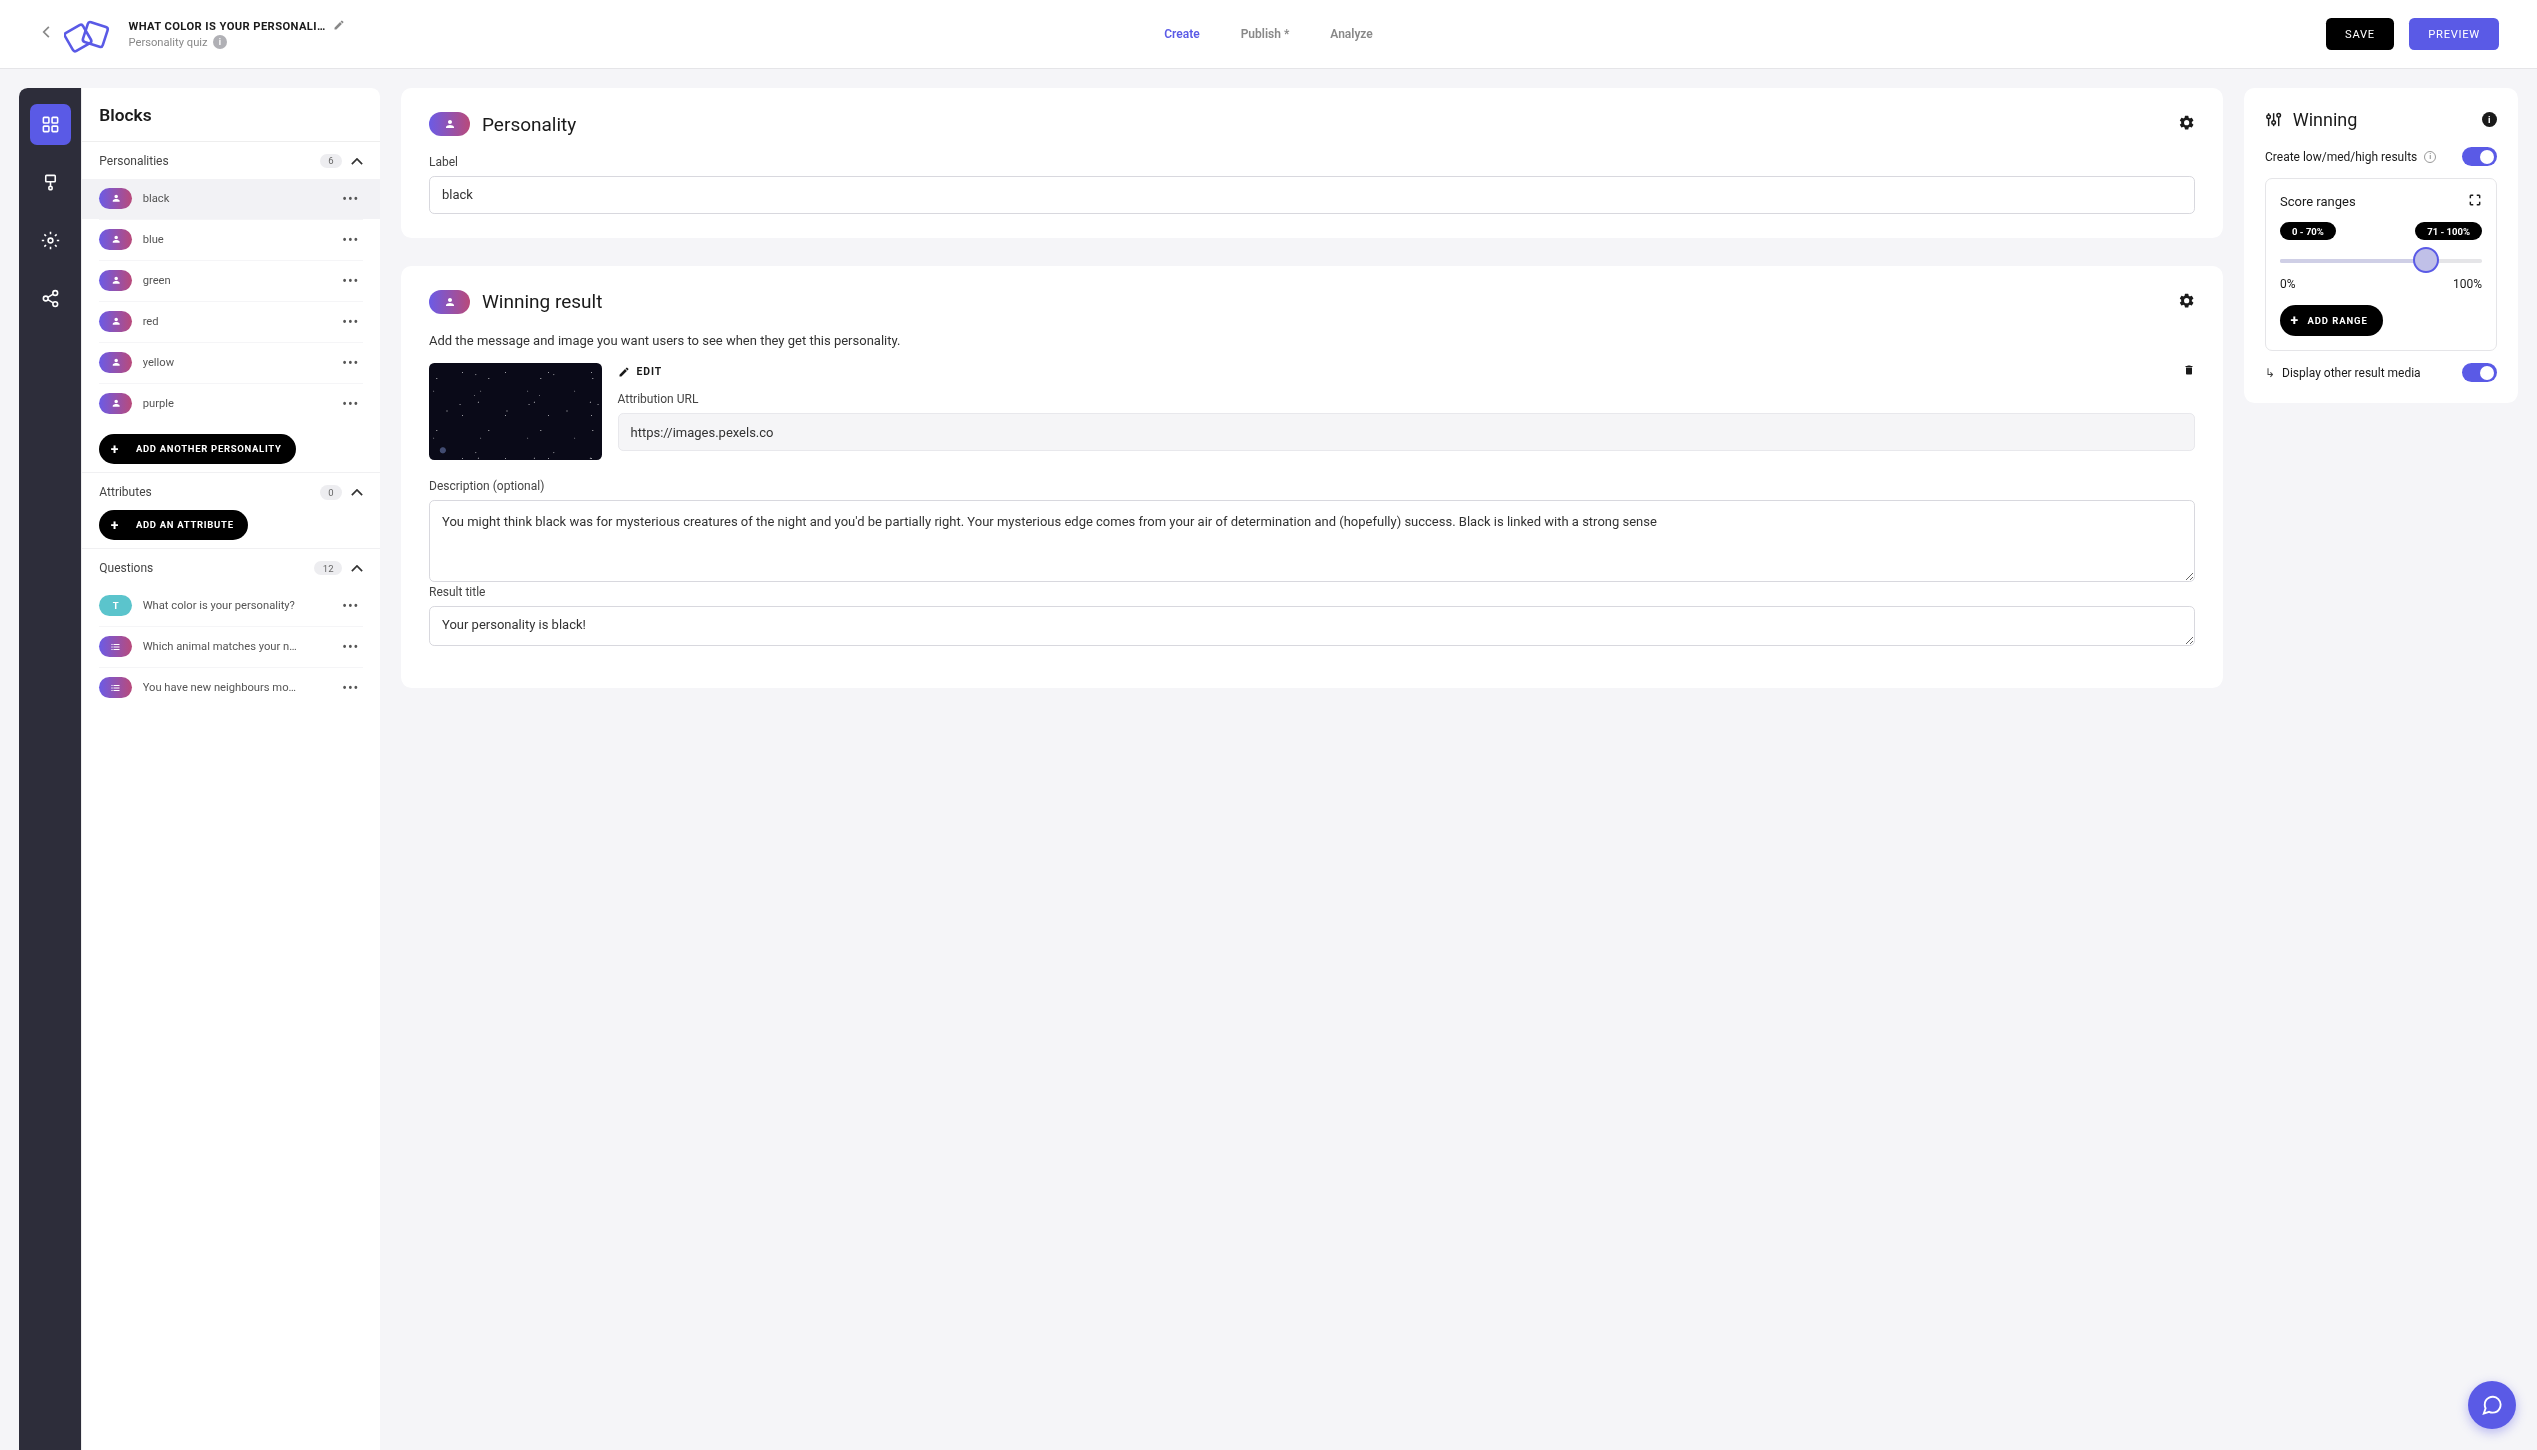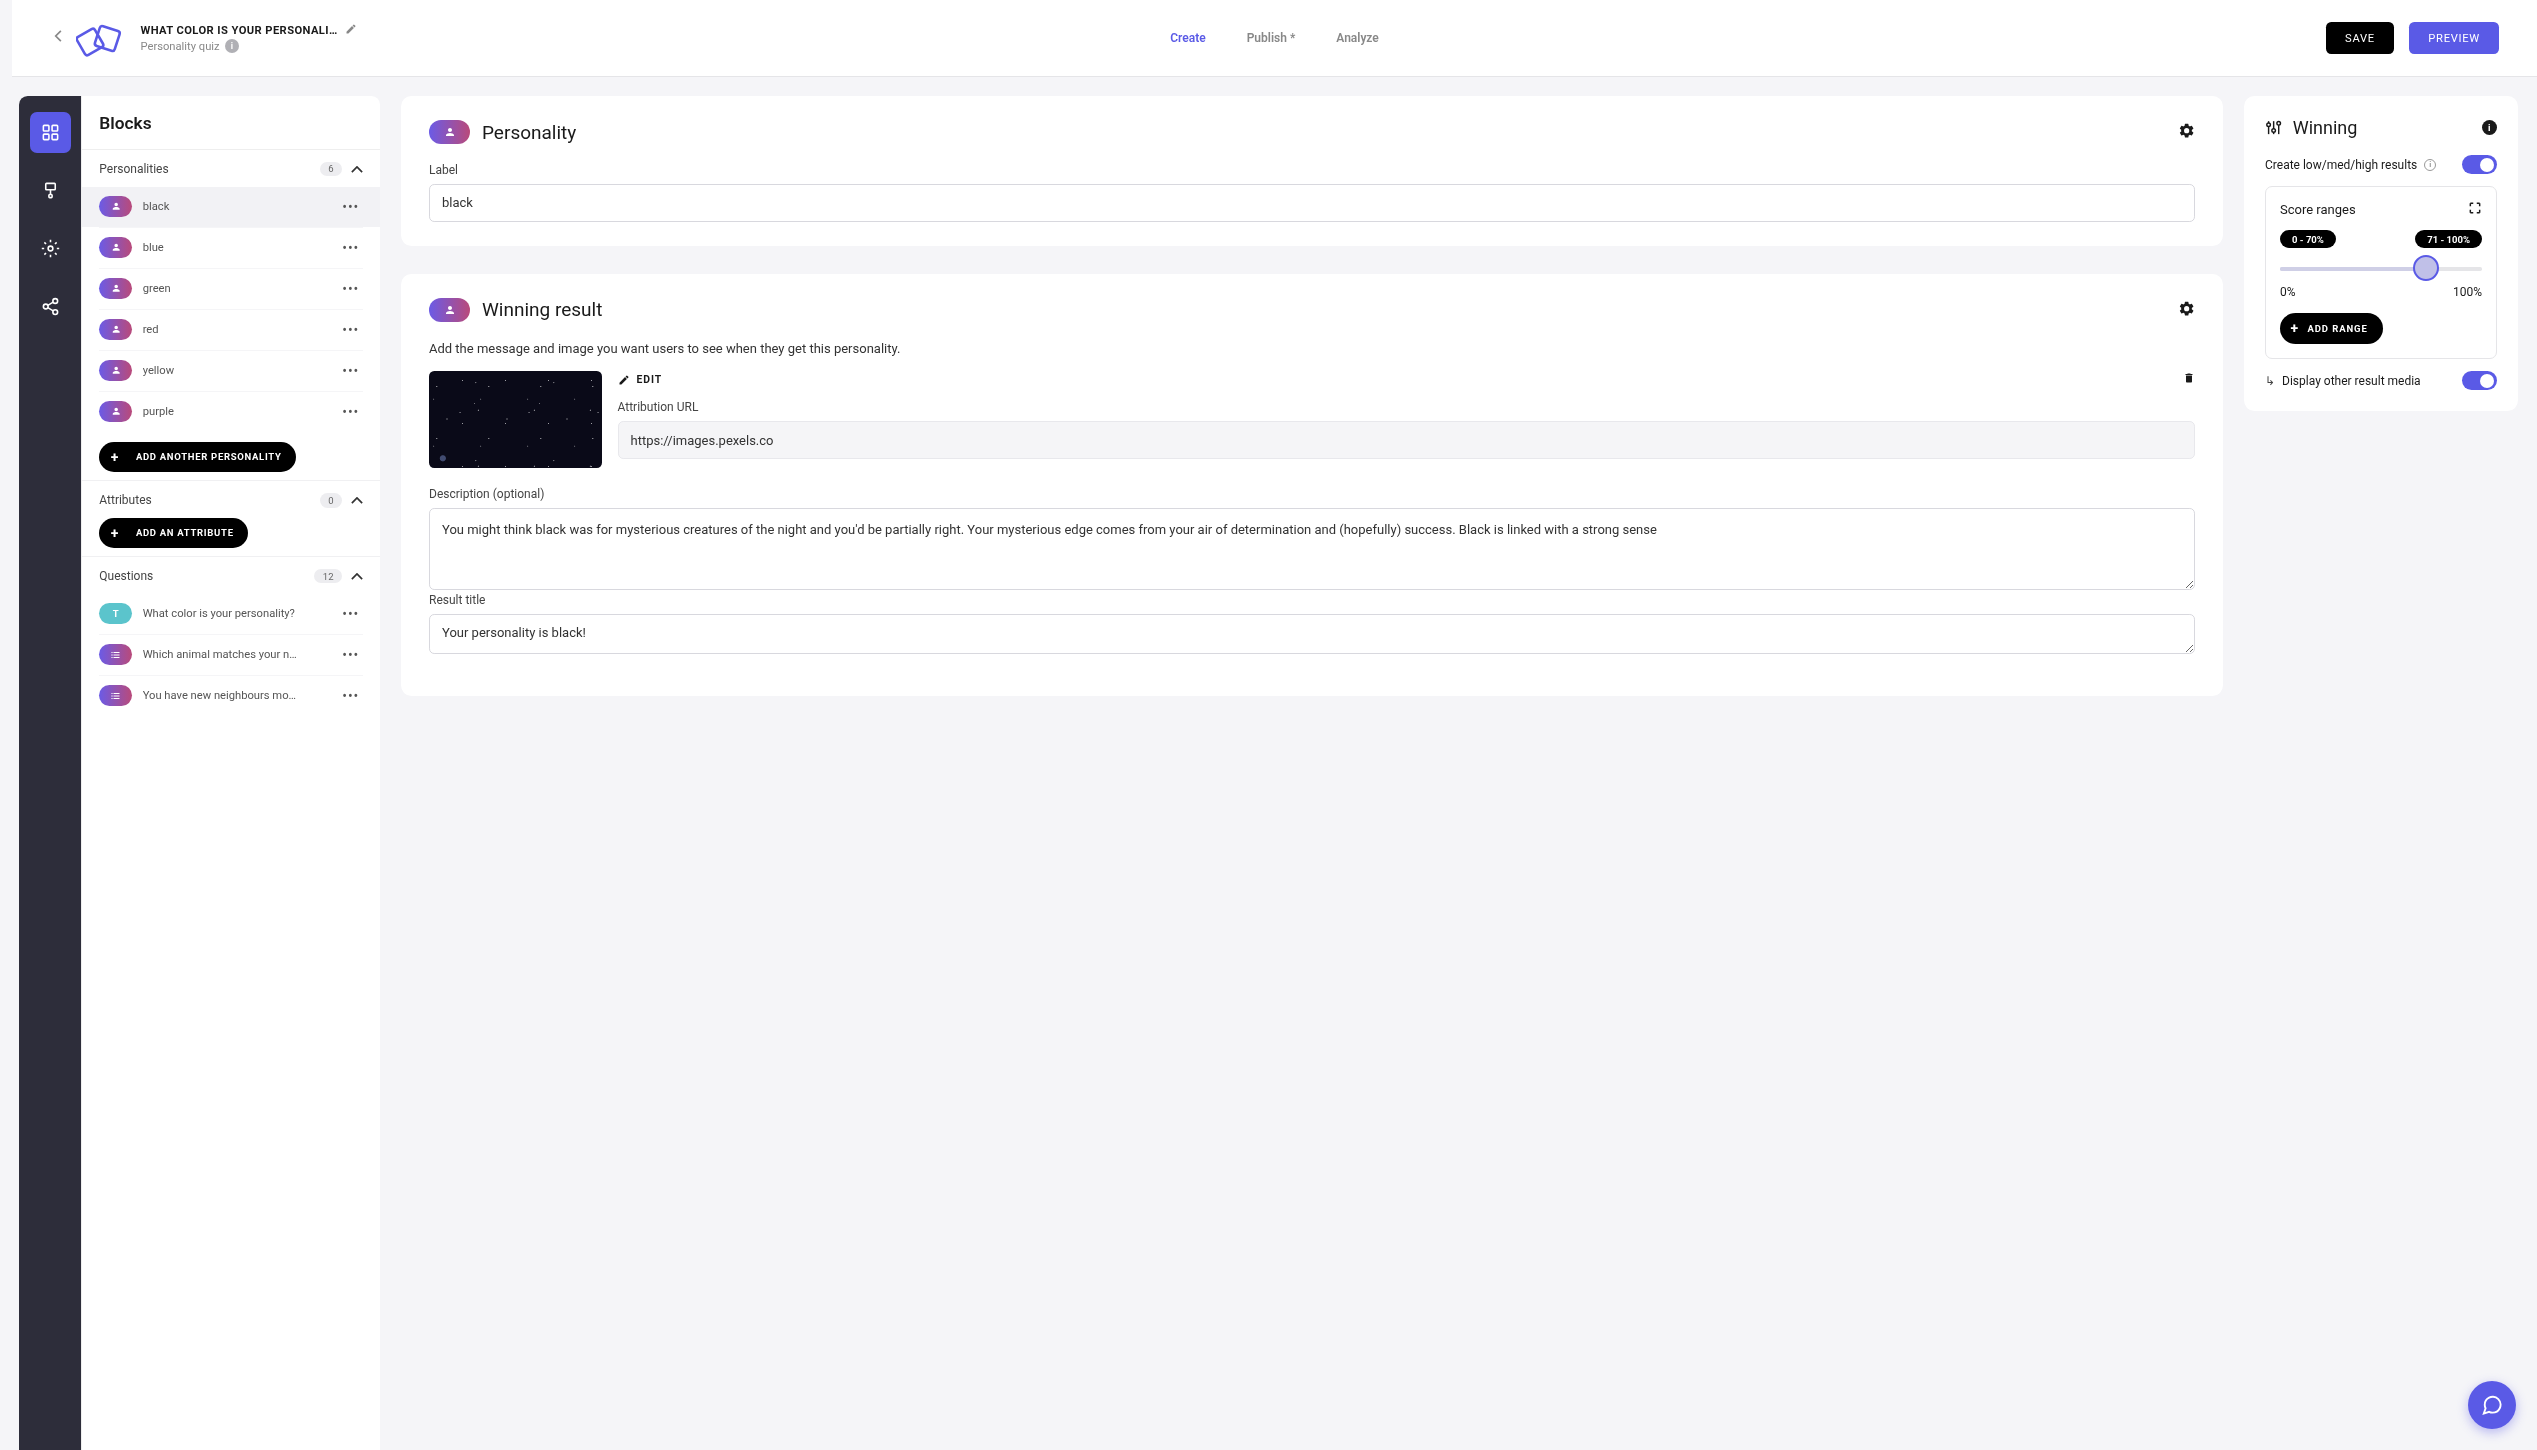--- a/index.html
+++ b/index.html
@@ -1,19 +1,19 @@
 <!DOCTYPE html>
 <html style="font-size:14px"><head>
   <meta charset="utf-8">
   <style>
     * { box-sizing: border-box; margin: 0; padding: 0; font-family: -apple-system, BlinkMacSystemFont, "Segoe UI", Roboto, sans-serif; }
     body { background: #f5f5f8; font-size: 12px; color: #1a1a1a; }
     
     
-    .header { height: 77px; background: #fff; border-bottom: 0.9px solid #e5e5e8; display: flex; align-items: center; padding: 0 38px; position: relative; margin-left: 12px; }
+    .header { height: 69px; background: #fff; border-bottom: 0.9px solid #e5e5e8; display: flex; align-items: center; padding: 0 38px; position: relative; }
     .header-left { display: flex; align-items: center; gap: 7px; }
     .back-arrow { color: #888; font-size: 15.5px; cursor: pointer; padding: 3.5px; }
     .logo { width: 47px; height: 45px; margin-left: 3.5px; position: relative; }
     .logo svg { width: 100%; height: 100%; }
     .title-block { margin-left: 10.4px; }
     .quiz-title { font-size: 11.2px; font-weight: 700; letter-spacing: 0.4px; display: flex; align-items: center; gap: 7px; }
     .edit-title-icon { color: #888; font-size: 11.2px; }
     .quiz-subtitle { font-size: 11.2px; color: #888; display: flex; align-items: center; gap: 5.2px; margin-top: 1.7px; }
     .info-circle { width: 14px; height: 14px; border-radius: 50%; background: #b0b0b5; color: #fff; display: inline-flex; align-items: center; justify-content: center; font-size: 8.6px; font-weight: bold; }
     .header-tabs { position: absolute; left: 50%; transform: translateX(-50%); display: flex; gap: 41px; }

